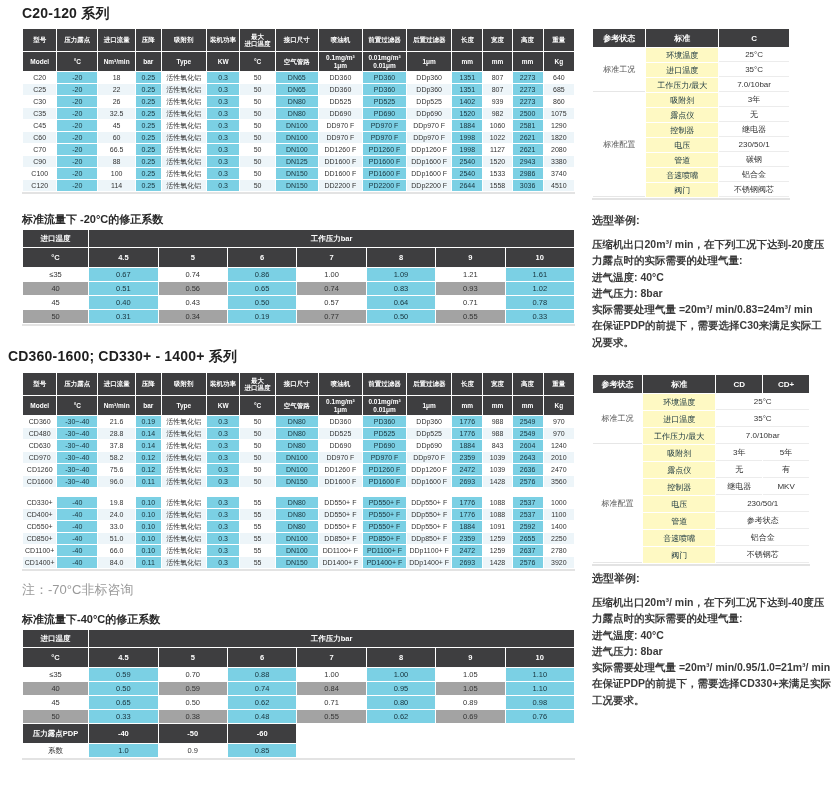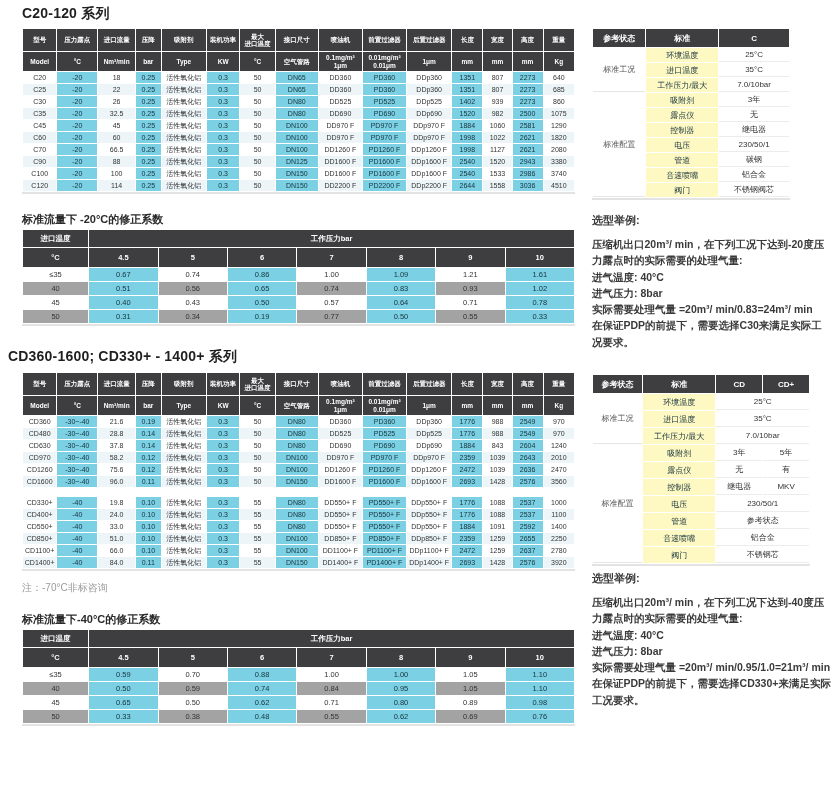--- a/index.html
+++ b/index.html
@@ -1,20 +1,20 @@
 <!DOCTYPE html>
 <html><head>
 <meta charset="utf-8">
 <style>
   html,body{margin:0;padding:0}
   body{width:832px;height:785px;background:#ffffff;font-family:"Liberation Sans",sans-serif;position:relative;overflow:hidden}
   .abs{position:absolute}
   .t-big{font-size:14px;font-weight:bold;color:#1f1f1f;letter-spacing:.2px}
   .t-small{font-size:11px;font-weight:bold;color:#2a2a2a}
-  .note{font-size:10px;color:#9a9a9a}
+  .note{font-size:13px;color:#9a9a9a}
   .tw{border-bottom:2px solid #e3e3e3}
   table{border-collapse:separate;border-spacing:1px;table-layout:fixed;width:100%}
   th,td{padding:0 1px;vertical-align:middle;text-align:center}
   
   .spec th{background:#3e3e40;color:#fff;font-weight:bold;font-size:6.5px;white-space:pre-line;line-height:1.15}
   .spec thead tr:first-child th{height:22px}
   .spec thead tr:nth-child(2) th{height:19px}
   .spec td{font-size:7px;color:#333;height:11px;white-space:nowrap;overflow:hidden;background:#fff}
   .spec tr.even td{background:#edf5f9}
   .spec td.hl{background:#7bd0e4 !important;color:#17333d}
@@ -830,20 +830,40 @@
         <tr class="even">
           <td class="rl">50</td>
           <td class="hl">0.33</td>
           <td>0.38</td>
           <td class="hl">0.48</td>
           <td>0.55</td>
           <td class="hl">0.62</td>
           <td>0.69</td>
           <td class="hl">0.76</td>
         </tr>
+        <tr>
+          <td class="dark">压力露点PDP</td>
+          <td class="dark">-40</td>
+          <td class="dark">-50</td>
+          <td class="dark">-60</td>
+          <td class="blank"></td>
+          <td class="blank"></td>
+          <td class="blank"></td>
+          <td class="blank"></td>
+        </tr>
+        <tr>
+          <td class="rl">系数</td>
+          <td class="hl">1.0</td>
+          <td>0.9</td>
+          <td class="hl">0.85</td>
+          <td class="blank"></td>
+          <td class="blank"></td>
+          <td class="blank"></td>
+          <td class="blank"></td>
+        </tr>
       </tbody>
     </table>
 </div>
 
 <div class="abs example" style="left:592px;top:570px;width:240px">
   <div class="ex-head">选型举例:</div>
   <div class="ex-lines">压缩机出口20m³/ min，在下列工况下达到-40度压力露点时的实际需要的处理气量:
 进气温度: 40°C
 进气压力: 8bar
 实际需要处理气量 =20m³/ min/0.95/1.0=21m³/ min

